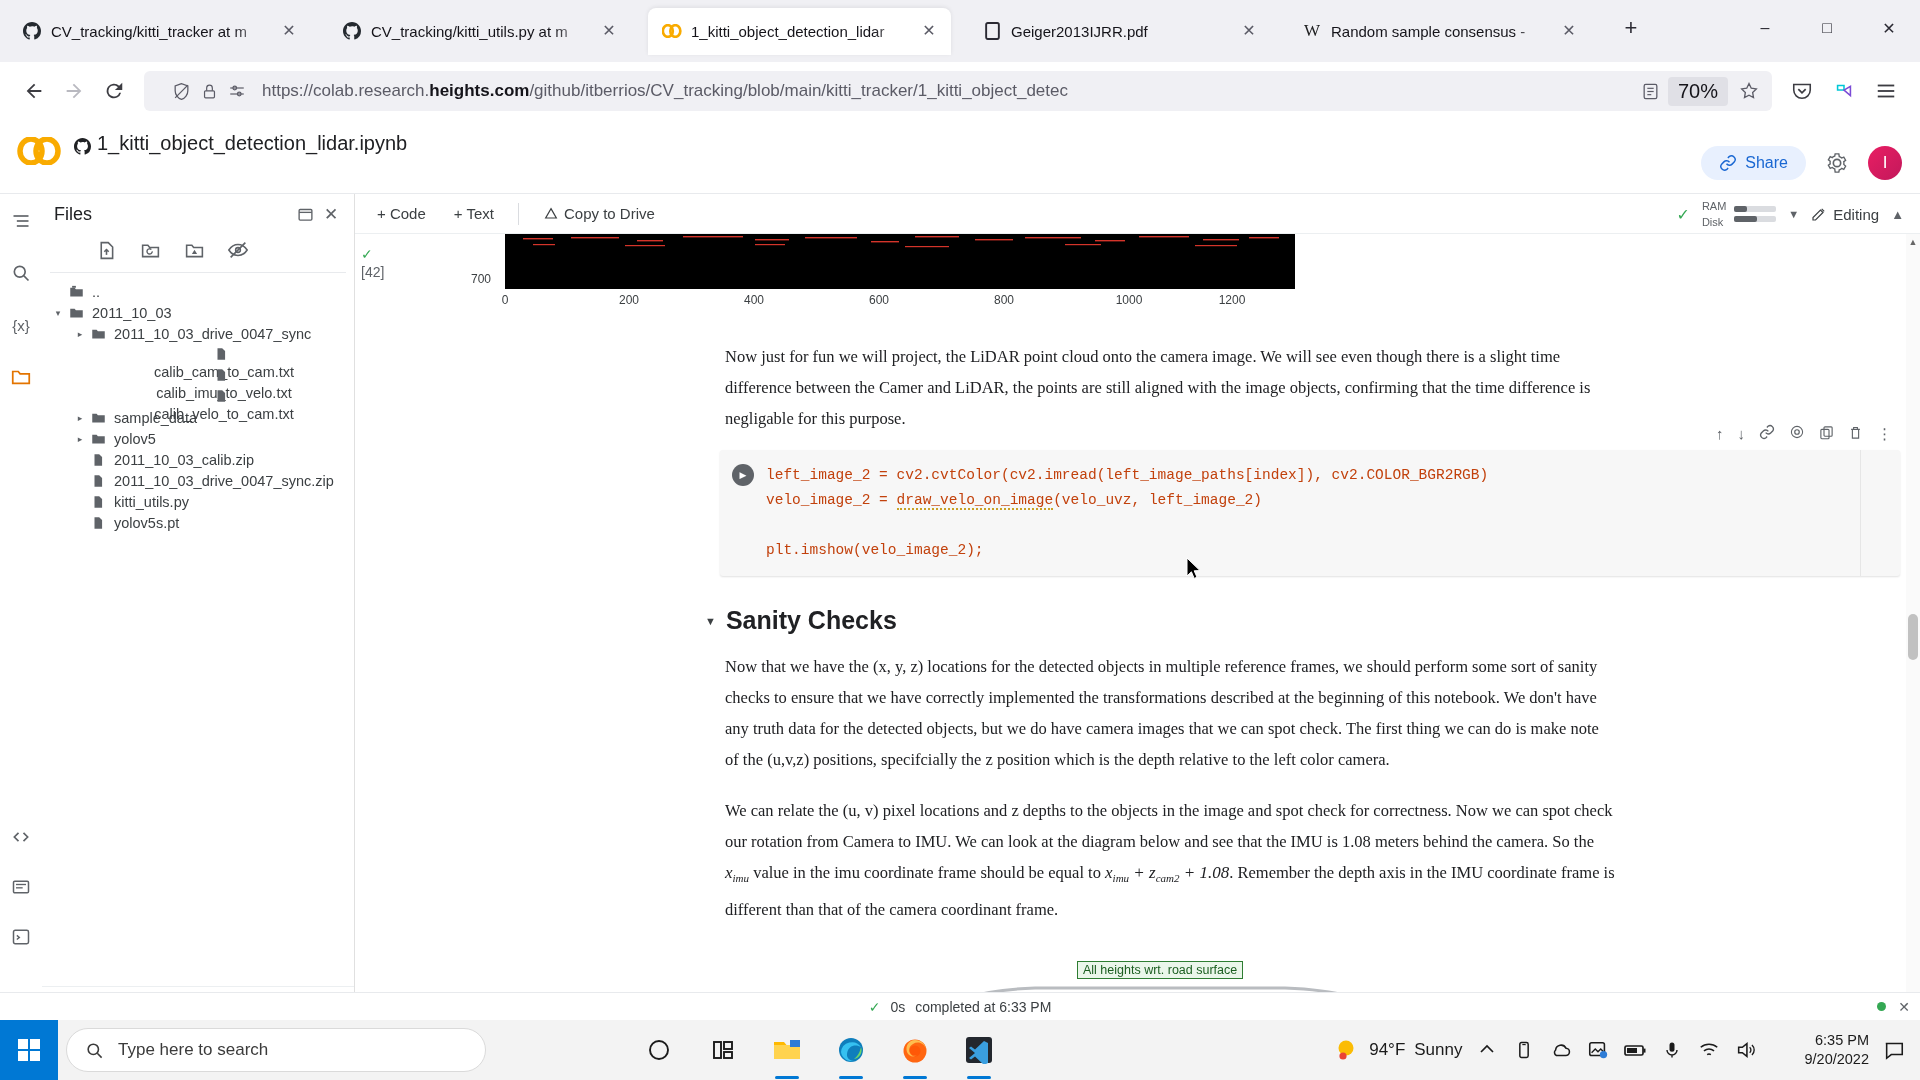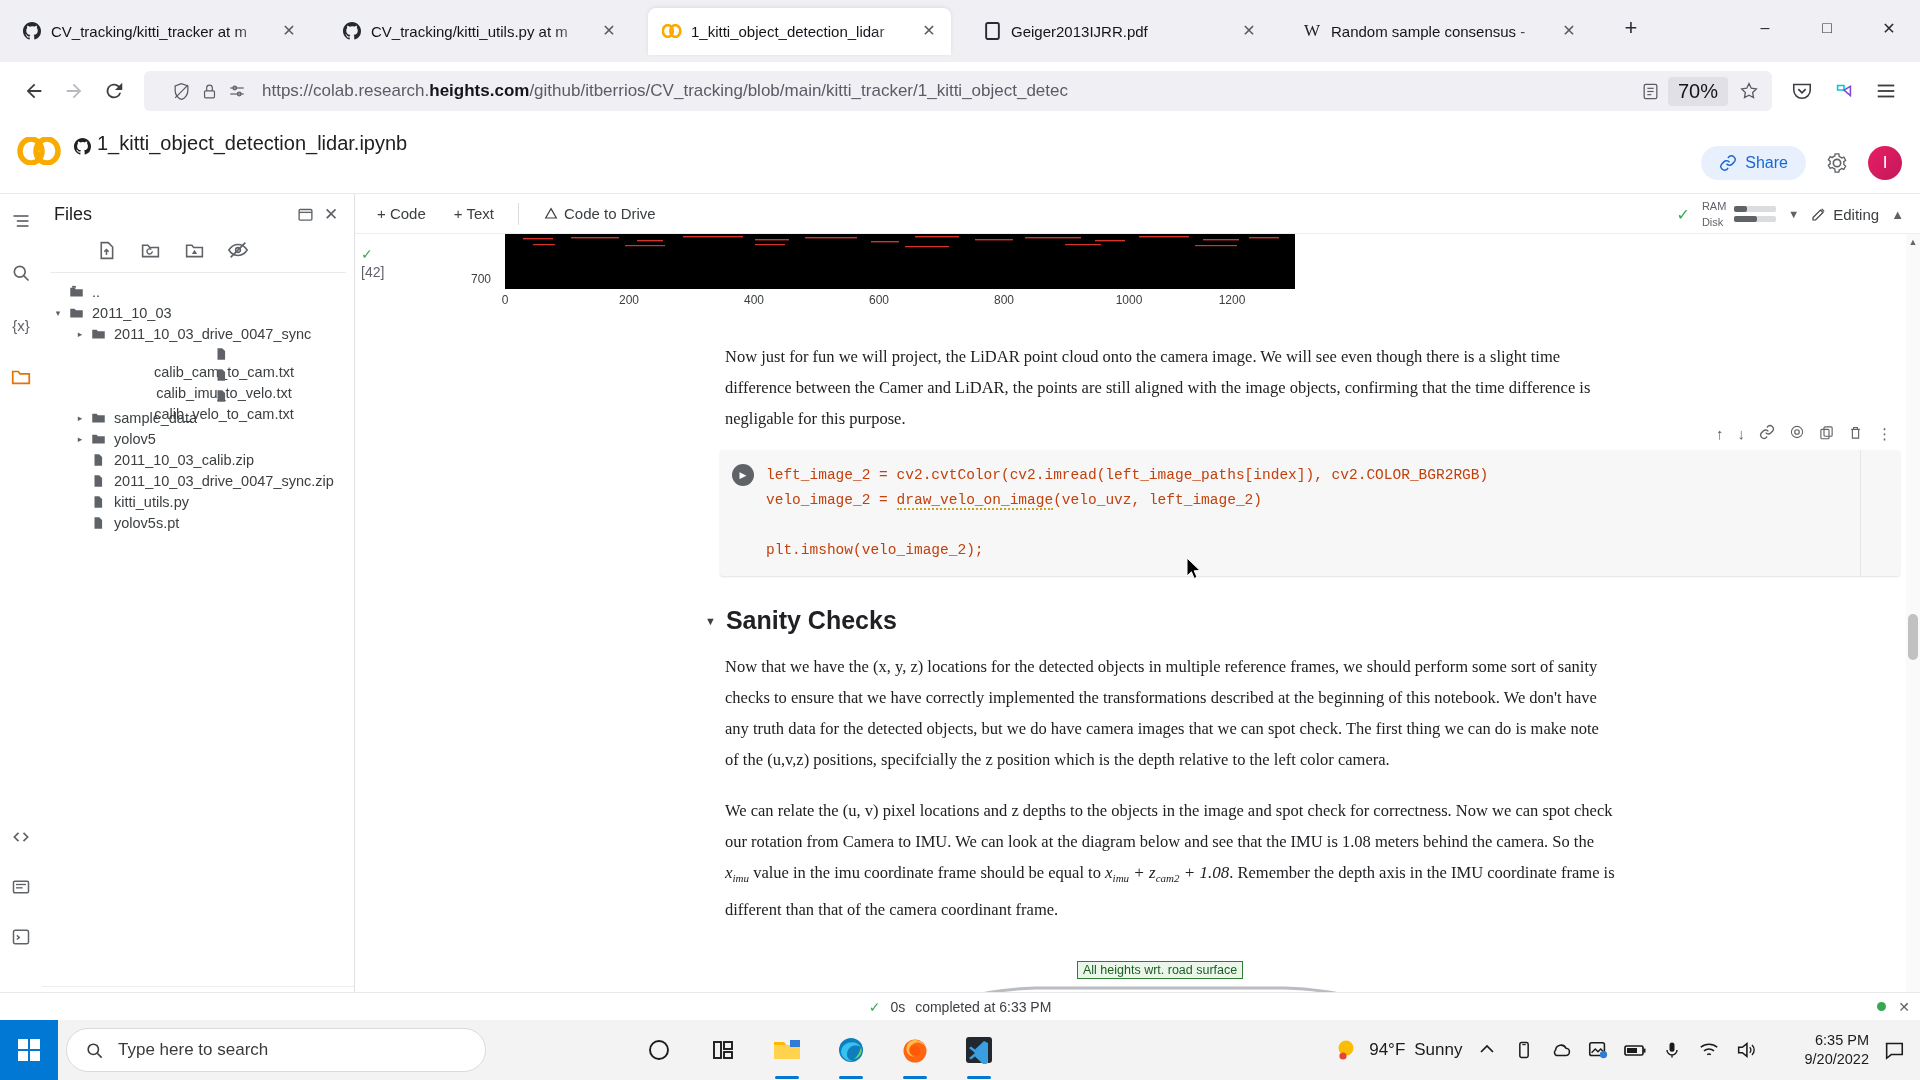--- a/index.html
+++ b/index.html
@@ -700,21 +700,21 @@
   <div class="colab-toolbar">
     <div class="tb-btn">+ Code</div>
     <div class="tb-btn">+ Text</div>
     <div class="tb-divider"></div>
     <div class="tb-btn">
       <span style="display:flex;">
         <svg width="16" height="16" viewBox="0 0 24 24">
             <path d="M12 4l8 14H4z" fill="none" stroke="#3c4043" stroke-width="1.8"></path>
           </svg>
       </span>
-      <span>Code to Drive</span>
+      <span>Copy to Drive</span>
     </div>
 
     <div class="toolbar-right">
       <span style="color:#34a853;font-size:16px;">✓</span>
       <div class="ramdisk">
         <div class="ramdisk-labels">
           <span>RAM</span>
           <span>Disk</span>
         </div>
         <div class="ramdisk-bars">

